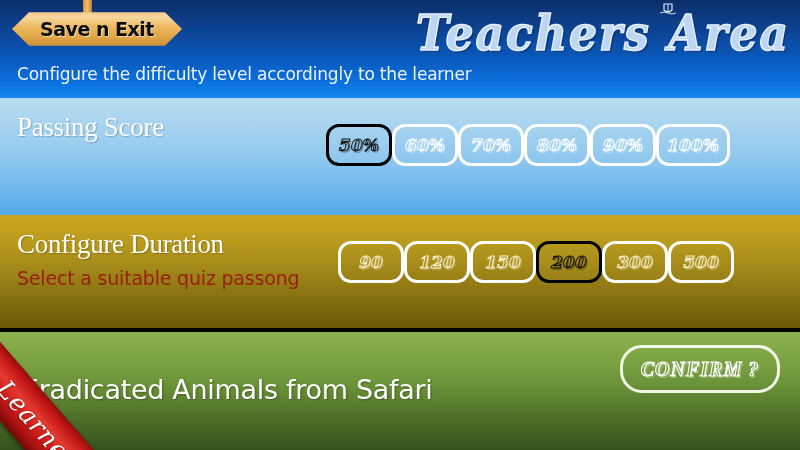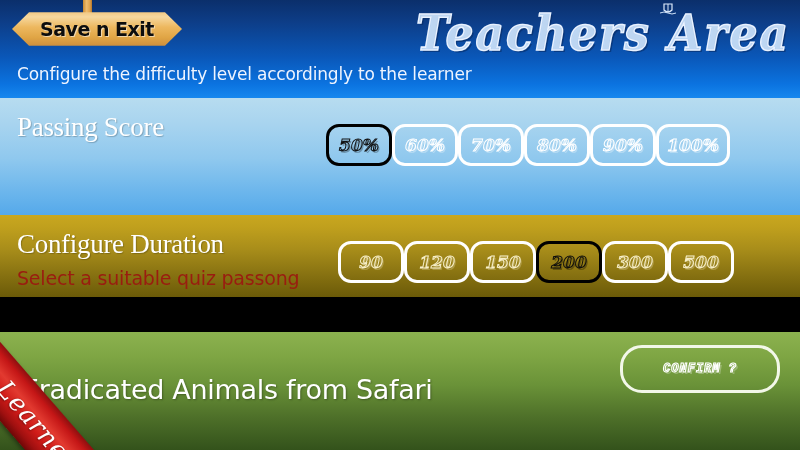--- a/index.html
+++ b/index.html
@@ -90,21 +90,21 @@
   }
 
   
   .band { position: absolute; left: 0; width: 800px; overflow: hidden; }
 
   #band-score {
     top: 98px; height: 117px;
     background: linear-gradient(to bottom, #b7dcf0 0%, #a8d4ef 22%, #8fc8ee 52%, #6cb6ec 80%, #55a9ea 100%);
   }
   #band-duration {
-    top: 215px; height: 82px;
+    top: 215px; height: 113px;
     background: linear-gradient(to bottom, #c9a71f 0%, #bf9f1d 16%, #a88d1a 42%, #8a7412 70%, #6b5a08 100%);
   }
   #band-quiz {
     top: 332px; height: 118px;
     background: linear-gradient(to bottom, #8cb24f 0%, #7fa644 20%, #6a9238 45%, #4e7029 72%, #33521b 100%);
   }
 
   .band-title {
     position: absolute;
     left: 17px; top: 14px;
@@ -183,24 +183,24 @@
   #confirm-button {
     position: absolute;
     left: 620px; top: 345px;
     width: 160px; height: 48px;
     border-radius: 22px;
     border: 3px solid #f2f7e8;
     display: flex; align-items: center; justify-content: center;
     cursor: pointer;
   }
   #confirm-label {
-    font-family: Liberation Mono, monospace;
+    font-family: Liberation Serif, serif;
     font-weight: bold;
     font-style: italic;
-    font-size: 12px;
+    font-size: 20px;
     letter-spacing: 1px;
     color: transparent;
     -webkit-text-stroke: 1.1px #ffffff;
     text-shadow: 2px 2px 0 rgba(255,255,255,.28);
     white-space: nowrap;
   }
 
   
   #ribbon {
     position: absolute;

